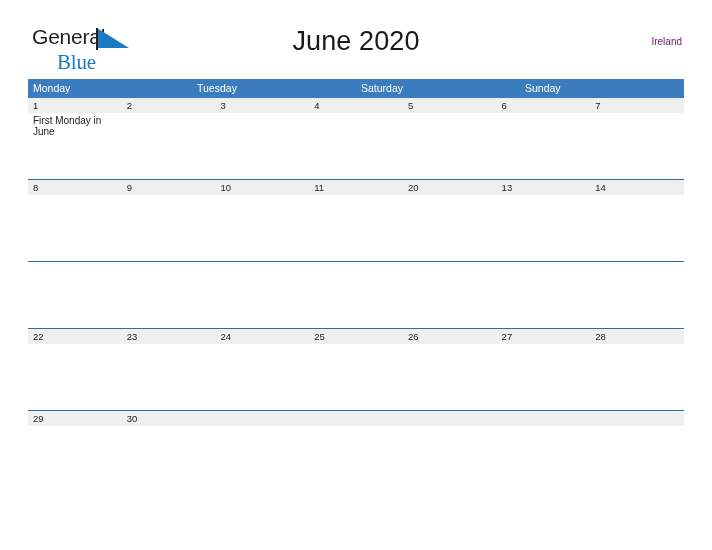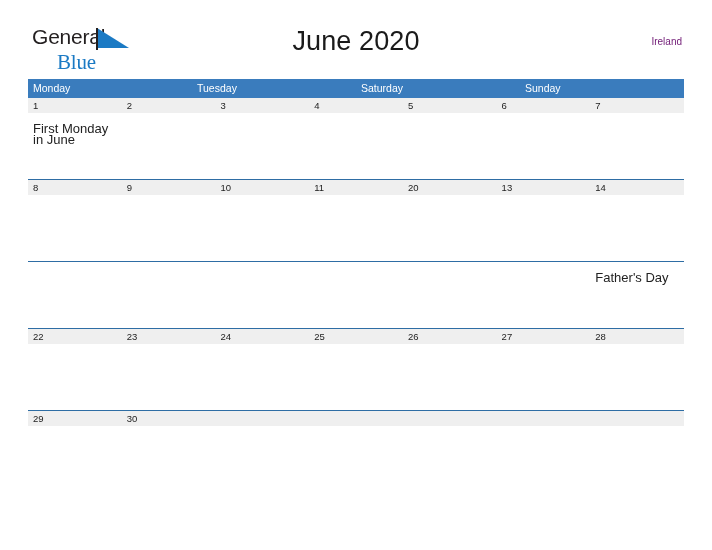--- a/index.html
+++ b/index.html
@@ -126,23 +126,23 @@
   .event-band {
     display: flex;
     background: #ffffff;
     height: 66px;
   }
   .event-band.short {
     height: 26px;
   }
   .event-cell {
     flex: 1 1 0;
-    padding: 10px 6px 0 5px;
+    padding: 2px 6px 0 5px;
     box-sizing: border-box;
-    font-size: 13px;
+    font-size: 10px;
     line-height: 11px;
     color: #222222;
   }
   .event-text {
     display: block;
   }
 </style>
 </head>
 <body>
 
@@ -257,23 +257,20 @@
           </div>
         <div class="event-cell">
             <span class="event-text"></span>
           </div>
         <div class="event-cell">
             <span class="event-text"></span>
           </div>
         <div class="event-cell">
             <span class="event-text"></span>
           </div>
-        <div class="event-cell">
-            <span class="event-text">Father's Day</span>
-          </div>
       </div>
     </div>
 
     <div class="week-row">
       <div class="date-band">
         <div class="date-cell">22</div>
         <div class="date-cell">23</div>
         <div class="date-cell">24</div>
         <div class="date-cell">25</div>
         <div class="date-cell">26</div>

